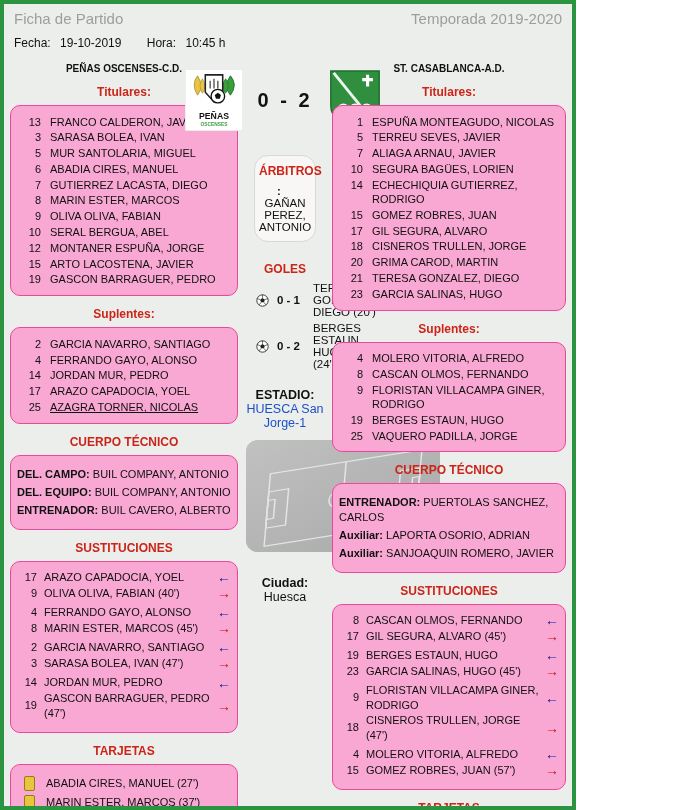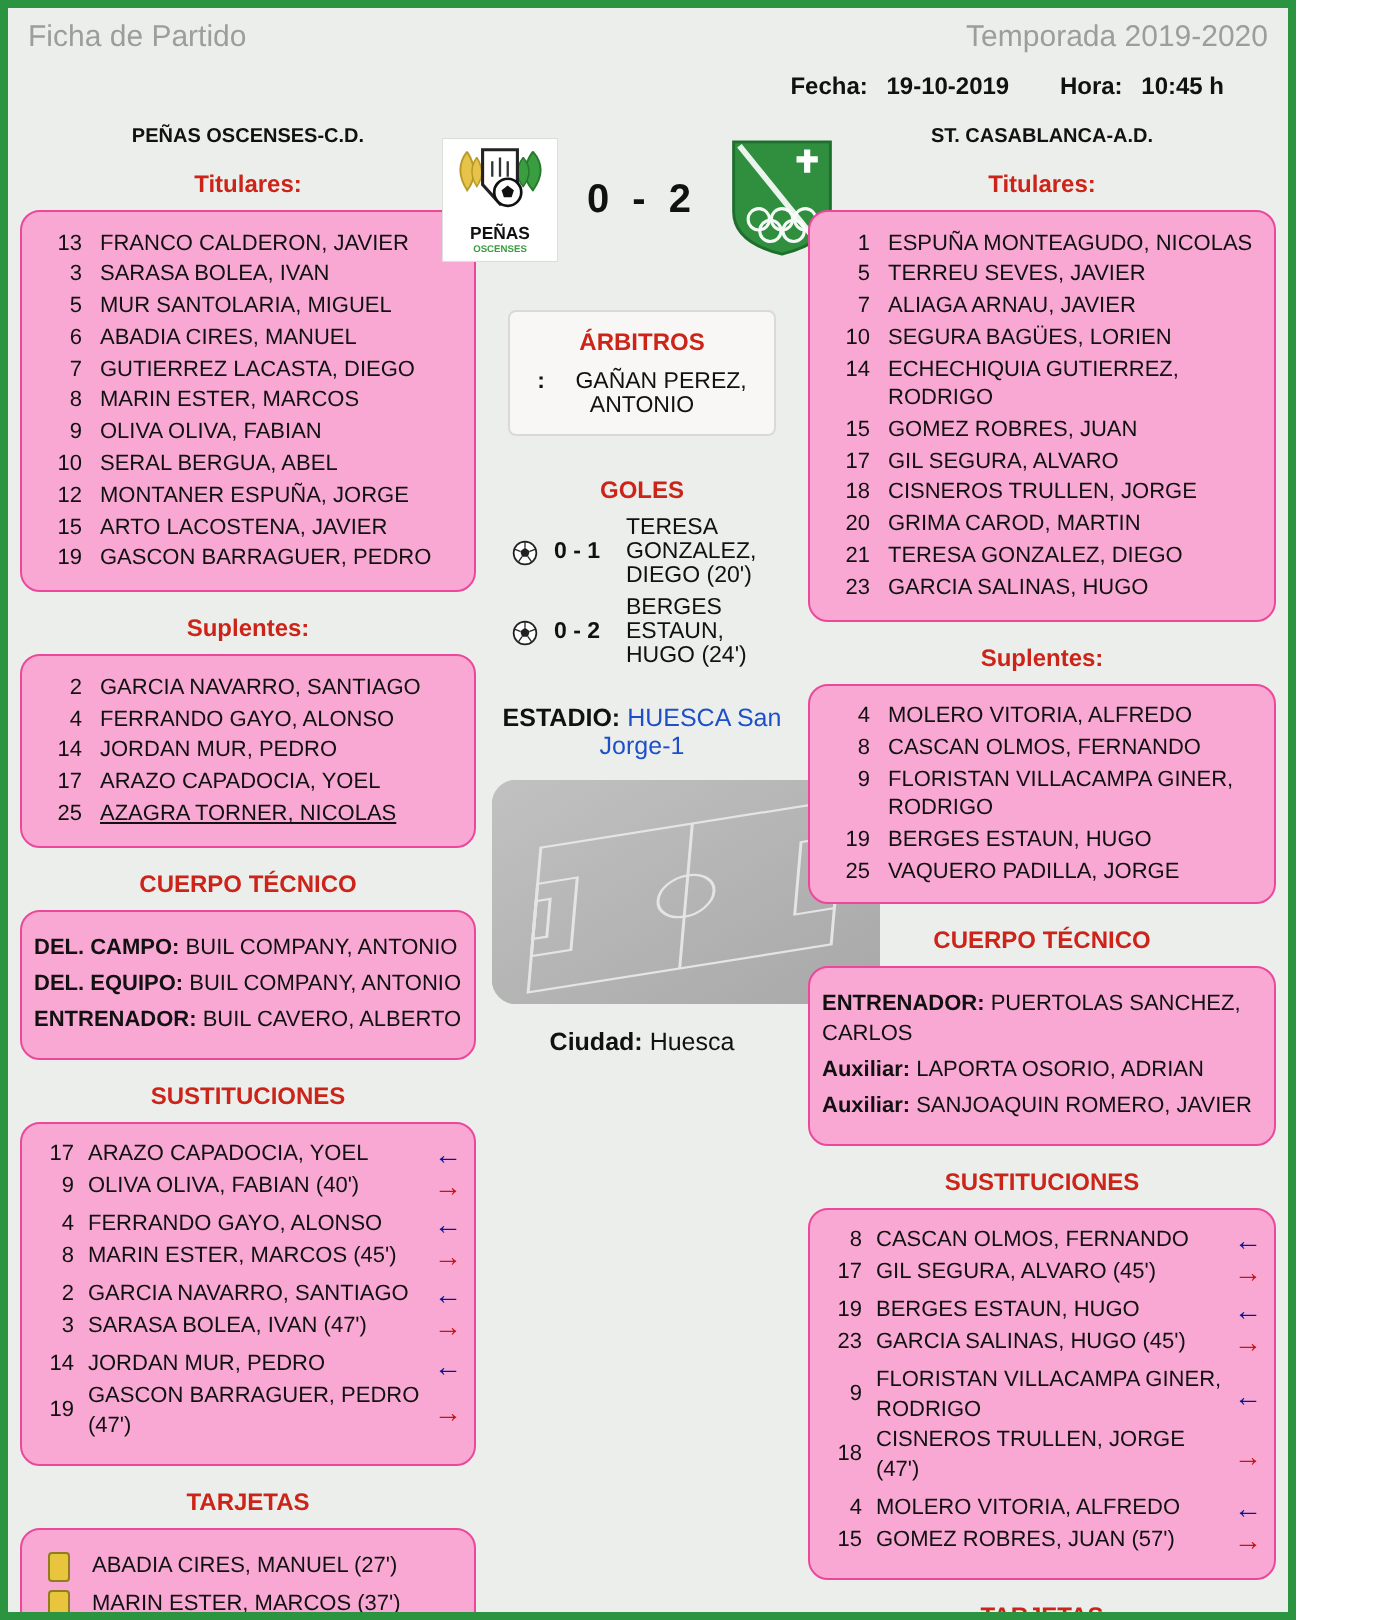--- a/index.html
+++ b/index.html
@@ -1,25 +1,25 @@
 <!DOCTYPE html>
 <html><head>
 <meta charset="utf-8">
 <style>
   html,body{margin:0;padding:0;background:#fff;}
   .page{
-    width:648px;height:810px;box-sizing:border-box;
+    width:576px;height:810px;box-sizing:border-box;
     border:4px solid #2a9440;background:#eceeec;
     font-family:"Liberation Sans",sans-serif;color:#111;
     overflow:hidden;position:relative;
   }
   
   .titlebar{display:flex;justify-content:space-between;align-items:center;padding:6px 10px 2px;}
   .titlebar .t{color:#9b9f9b;font-size:15px;}
-  .metabar{display:flex;justify-content:flex-end;align-items:center;padding:7px 10px 3px;font-size:12px;font-weight:bold;}
+  .metabar{display:flex;justify-content:space-between;align-items:center;padding:7px 10px 3px;font-size:12px;font-weight:normal;}
   .meta-left span{margin-right:6px;}
   .meta-left .val{margin-right:22px;}
   .division{color:#cc2418;}
   .jornada{color:#cc2418;margin-left:18px;}
 
   
   .cols{display:flex;align-items:flex-start;padding:0 6px;gap:4px;}
   .col-left{width:228px;flex:none;}
   .col-right{width:234px;flex:none;}
   .col-center{flex:1;min-width:0;padding:0 4px;}
@@ -44,33 +44,33 @@
   .strow{margin:4px 0;}
   .role{font-weight:bold;}
 
   .crow{display:flex;margin:4px 0;}
   .ycard{width:9px;height:13px;background:#e9c53d;border:1px solid #8f7d1e;border-radius:2px;margin:0 11px 0 7px;flex:none;}
 
   
   .scorerow{display:flex;align-items:center;justify-content:center;gap:14px;margin-top:16px;}
   .logo-box{width:58px;height:62px;flex:none;}
   .score{font-size:20px;font-weight:bold;letter-spacing:3px;white-space:nowrap;}
-  .arb-box{margin:24px 8px 0;text-align:center;background:#f8f7f5;border:1px solid #d9d9d5;border-radius:4px;padding:8px 4px;}
+  .arb-box{margin:24px 8px 0;text-align:center;background:#f8f7f5;border:1px solid #d9d9d5;border-radius:14px;padding:8px 4px;}
   .arb-head{color:#cc2418;font-weight:bold;font-size:12px;margin-bottom:7px;}
   .arb-line{font-size:11.5px;}
   .arb-line .pfx{display:inline-block;margin-right:12px;font-weight:bold;}
   .goal-rows{margin-top:2px;}
   .grow{display:flex;align-items:center;font-size:11.5px;margin:4px 0 4px 10px;}
   .ball{width:13px;height:13px;flex:none;margin-right:8px;display:inline-flex;}
   .gscore{font-weight:bold;width:36px;flex:none;}
   .estadio{margin-top:18px;text-align:center;font-size:12.5px;}
   .estadio .lbl{font-weight:bold;}
   .estadio .lnk{color:#1d50c8;cursor:pointer;}
   .field{width:194px;height:112px;margin:10px auto 0;border-radius:12px;background:linear-gradient(135deg,#c7c7c7,#a6a6a6);overflow:hidden;}
-  .ciudad{margin-top:12px;text-align:center;font-size:12.5px;}
+  .ciudad{margin-top:24px;text-align:center;font-size:12.5px;}
   .ciudad .lbl{font-weight:bold;}
 </style>
 </head>
 <body>
 
 <div class="page">
 
   <div class="titlebar">
     <span class="t">Ficha de Partido</span>
     <span class="t">Temporada 2019-2020</span>

